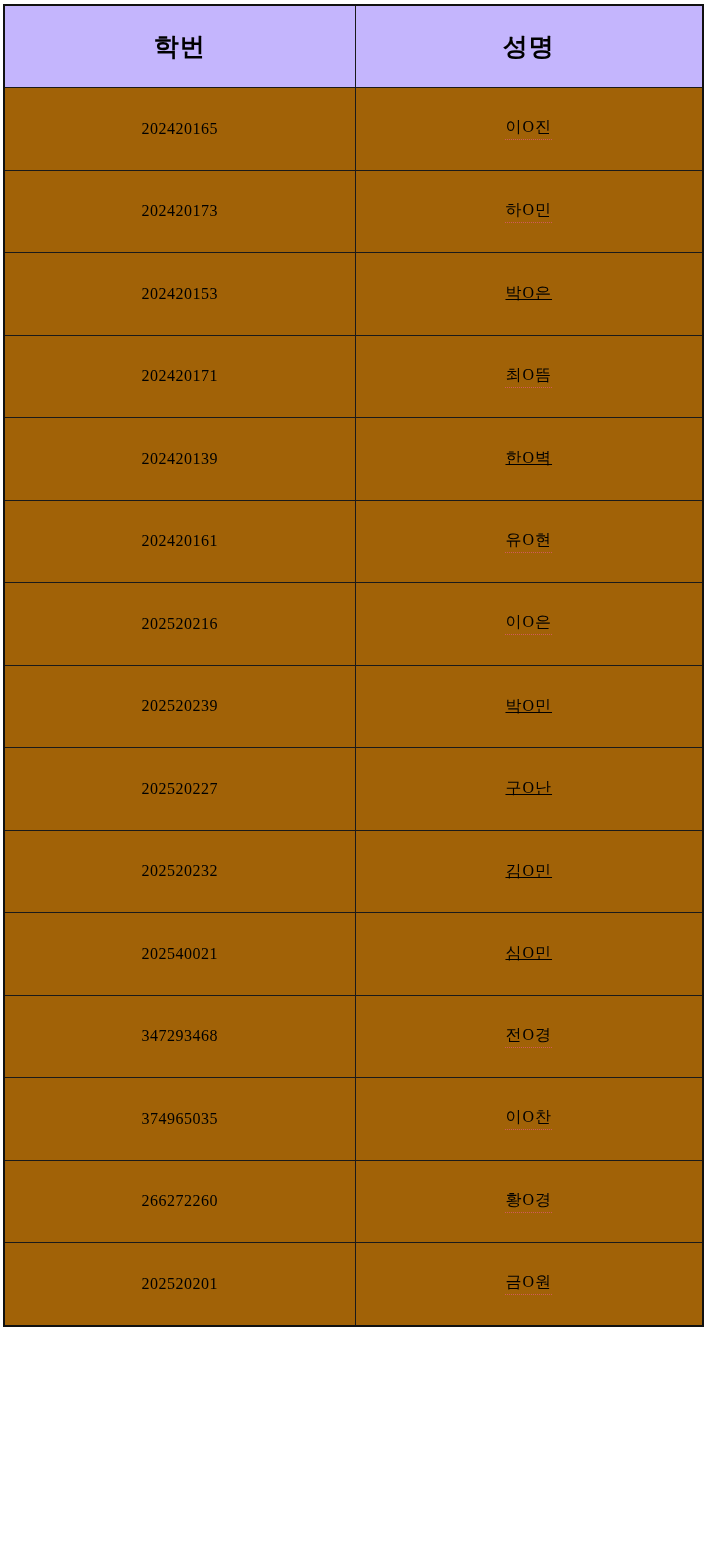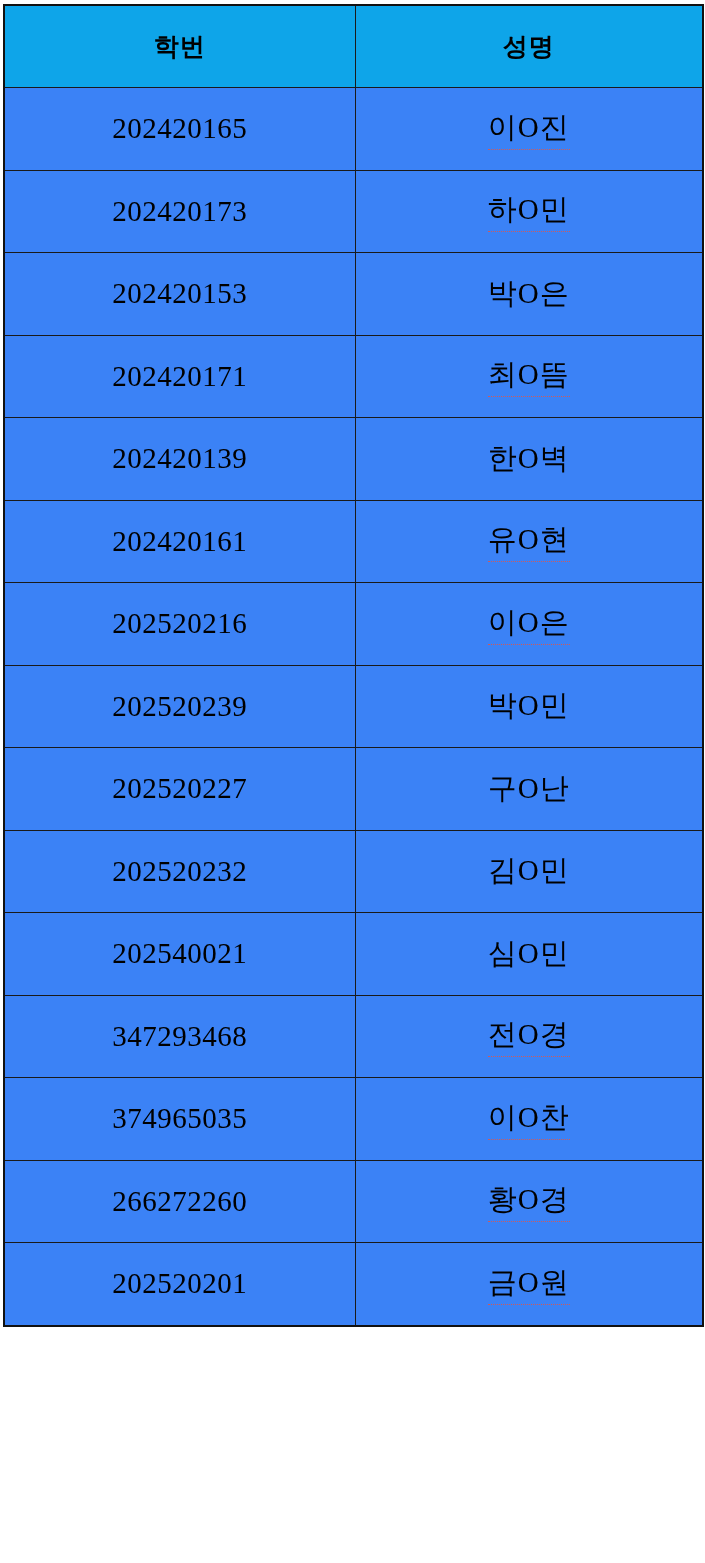--- a/index.html
+++ b/index.html
@@ -29,46 +29,47 @@
   table.roster col.col-name { width: 348px; }
 
   table.roster th,
   table.roster td {
     border: 1px solid #1a1a1a;
     text-align: center;
     vertical-align: middle;
     padding: 0;
   }
   table.roster thead th {
-    background: #0ea5e9;
+    background: #c4b5fd;
     height: 81px;
     font-size: 25px;
     font-weight: bold;
     letter-spacing: 1px;
   }
   table.roster tbody td {
     height: 81.5px;
-    font-size: 29px;
+    font-size: 16px;
     font-weight: normal;
-    background: #3b82f6;
+    background: #a16207;
   }
   table.roster tbody td.cell-id {
     letter-spacing: 0.5px;
   }
   table.roster tbody td.cell-name {
     letter-spacing: 1px;
   }
   
   .spell {
     display: inline-block;
     padding-bottom: 1px;
     border-bottom: 1px dotted #d05a5a;
   }
   .plain {
     display: inline-block;
+    text-decoration: underline;
   }
 </style>
 </head>
 <body>
 
 <div class="table-wrap">
   <table class="roster">
     <colgroup>
       <col class="col-id">
       <col class="col-name">

